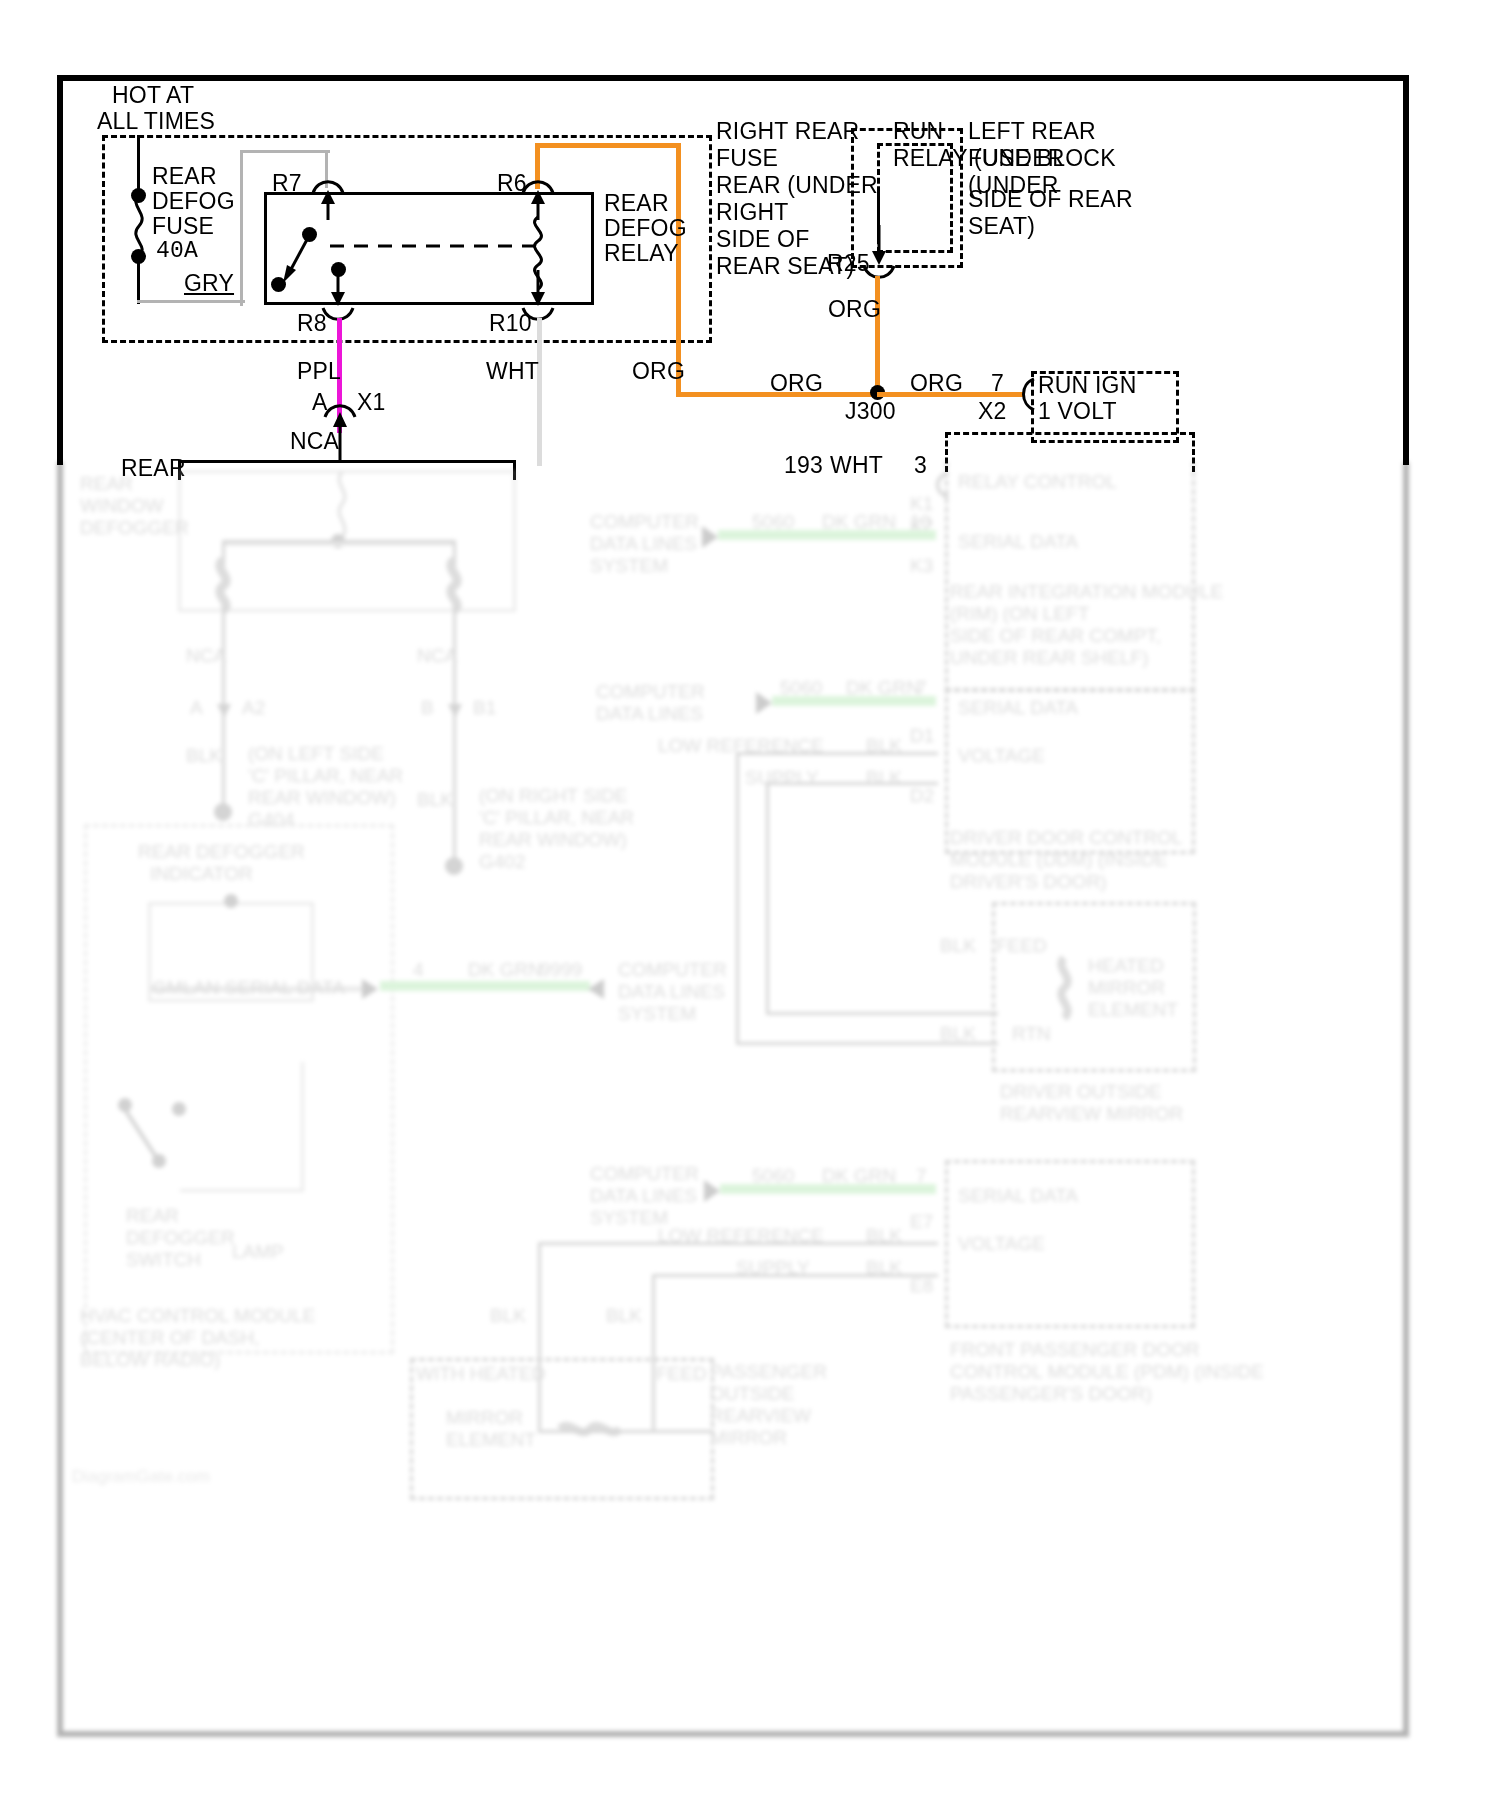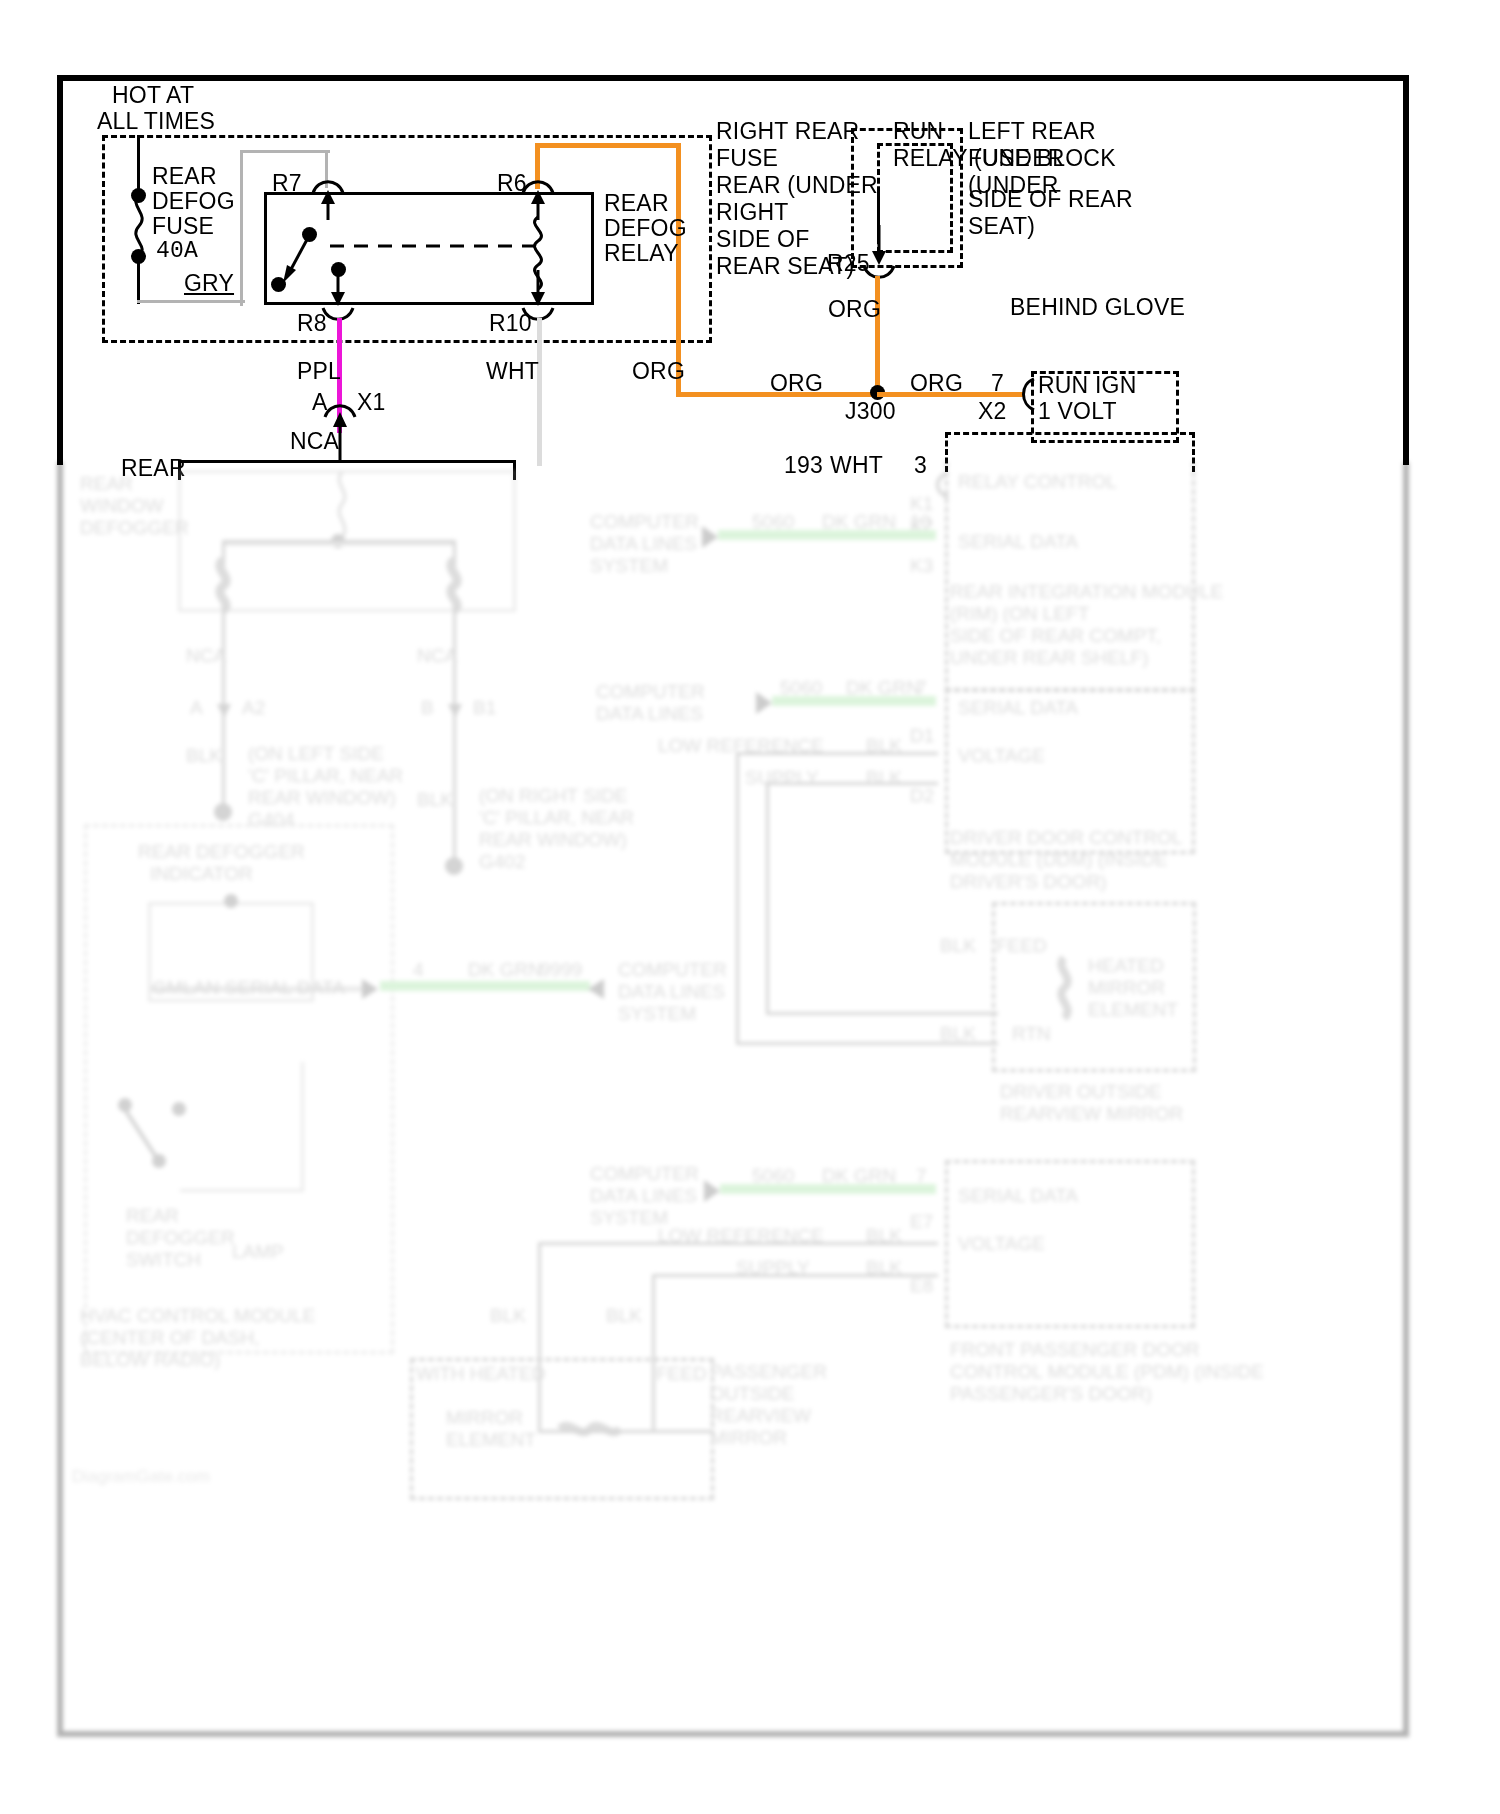--- a/index.html
+++ b/index.html
@@ -209,21 +209,20 @@
   <div class="txt" style="left:991px;top:370px;">7</div>
   <div class="txt" style="left:978px;top:398px;">X2</div>
   <svg style="left:1018px;top:376px;" width="20" height="40">
     <path d="M16 3 C 2 8, 2 28, 16 34" stroke="#000" stroke-width="3" fill="none"></path>
   </svg>
 
   <div class="dash" style="left:1031px;top:371px;width:148px;height:72px;"></div>
   <div class="txt" style="left:1038px;top:372px;">RUN IGN</div>
   <div class="txt" style="left:1038px;top:398px;">1 VOLT</div>
 
-  <div class="txt r" style="left:760px;top:294px;width:425px;">BEHIND GLOVE</div>
 
   <div class="dash dash-nb" style="left:945px;top:432px;width:250px;height:40px;"></div>
 
   <div class="txt" style="left:784px;top:452px;">193</div>
   <div class="txt" style="left:830px;top:452px;">WHT</div>
   <div class="txt" style="left:914px;top:452px;">3</div>
 
   <div class="txt" style="left:121px;top:455px;">REAR</div>
   <div class="box" style="left:178px;top:460px;width:338px;height:20px;border-bottom:none;"></div>
 

